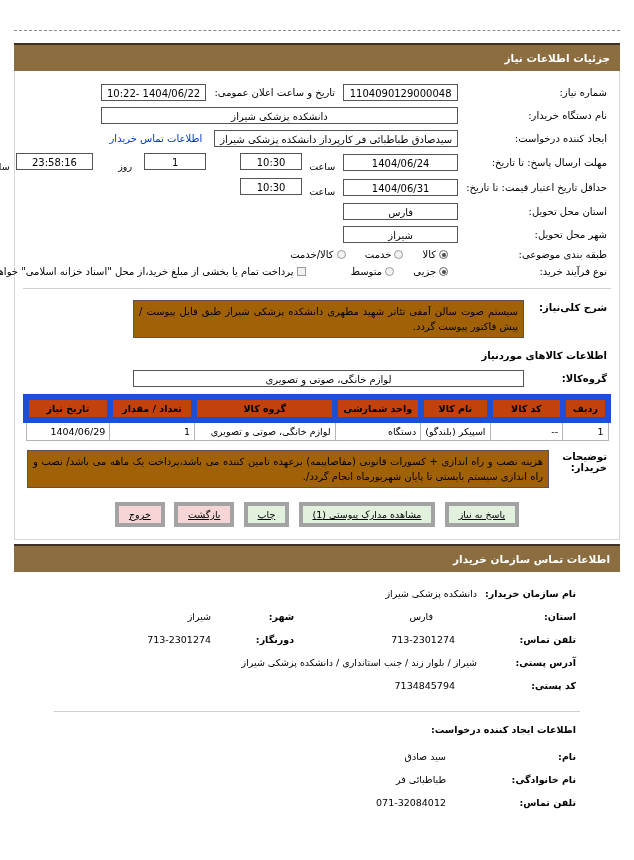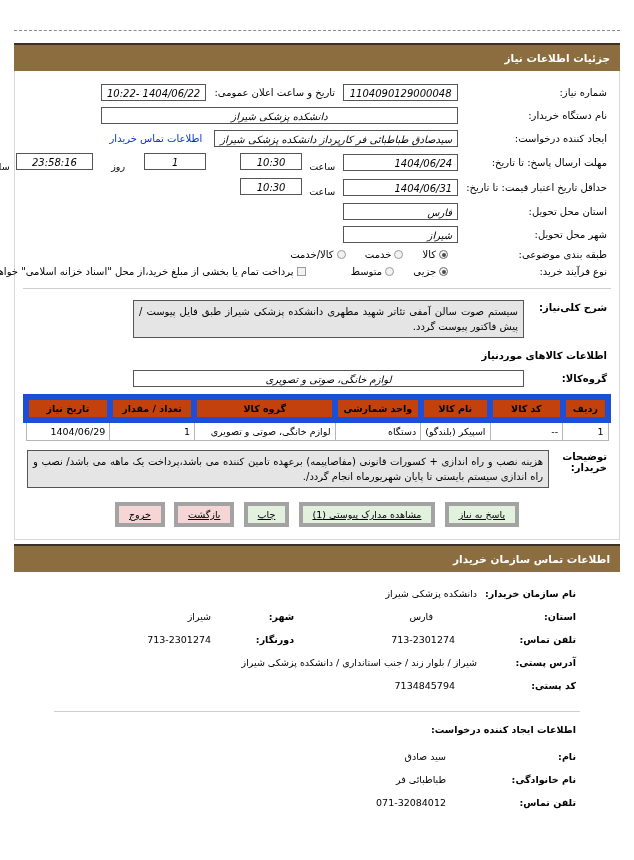--- a/index.html
+++ b/index.html
@@ -64,23 +64,22 @@
     border: 1px solid #555;
     background: #fff;
     height: 17px;
     line-height: 17px;
     padding: 0 5px;
     box-sizing: border-box;
     text-align: left;
     font-size: 10px;
     overflow: hidden;
     white-space: nowrap;
-    font-style: italic;
-  }
-  .box.ta-right { text-align: right; }
+  }
+  .box.ta-right { text-align: center; }
   .box.ctr { text-align: center; }
   .link {
     color: #0033cc;
     text-decoration: none;
     font-size: 10px;
     white-space: nowrap;
   }
   .small-lbl { font-size: 9.5px; white-space: nowrap; }
   
   .radio, .checkbox {
@@ -108,21 +107,21 @@
   }
   .opt {
     display: inline-block;
     margin-left: 16px;
     white-space: nowrap;
     font-size: 10px;
   }
   
   .desc-box {
     border: 1px solid #555;
-    background: #e5e5e5;
+    background: #a16207;
     min-height: 30px;
     padding: 3px 5px;
     box-sizing: border-box;
     font-size: 10px;
     line-height: 15px;
     text-align: justify;
   }
   .bold-lbl { font-weight: bold; font-size: 10px; }
   .sub-head {
     font-weight: bold;
@@ -240,21 +239,21 @@
         <td class="lbl">مهلت ارسال پاسخ: تا تاریخ:</td>
         <td>
           <div class="box ta-right">1404/06/24</div>
         </td>
         <td style="white-space:nowrap">
           <span class="small-lbl">ساعت</span>
           <span class="box ctr" style="display:inline-block;width:62px;margin-right:4px">10:30</span>
         </td>
         <td style="white-space:nowrap">
           <span class="box ctr" style="display:inline-block;width:62px">1</span>
-          <span class="small-lbl" style="margin-right:16px">روز</span>
+          <span class="small-lbl" style="margin-right:9px">روز</span>
         </td>
         <td style="white-space:nowrap">
           <span class="box ctr" style="display:inline-block;width:77px">23:58:16</span>
           <span class="small-lbl" style="margin-right:3px">ساعت باقی‌مانده</span>
         </td>
       </tr>
 
       <tr>
         <td class="lbl">حداقل تاریخ اعتبار قیمت: تا تاریخ:</td>
         <td>

